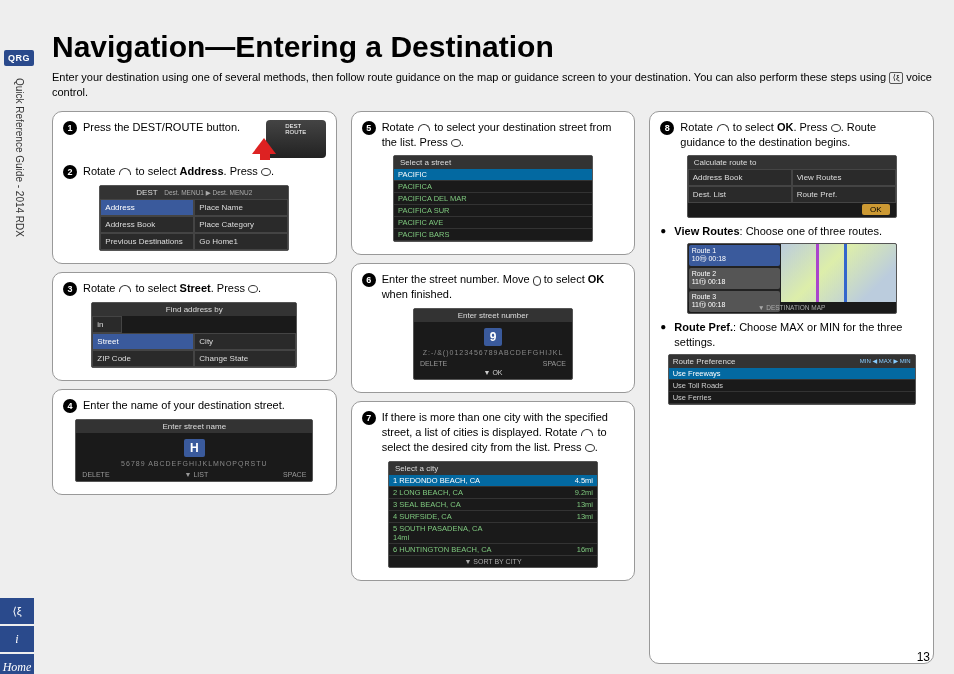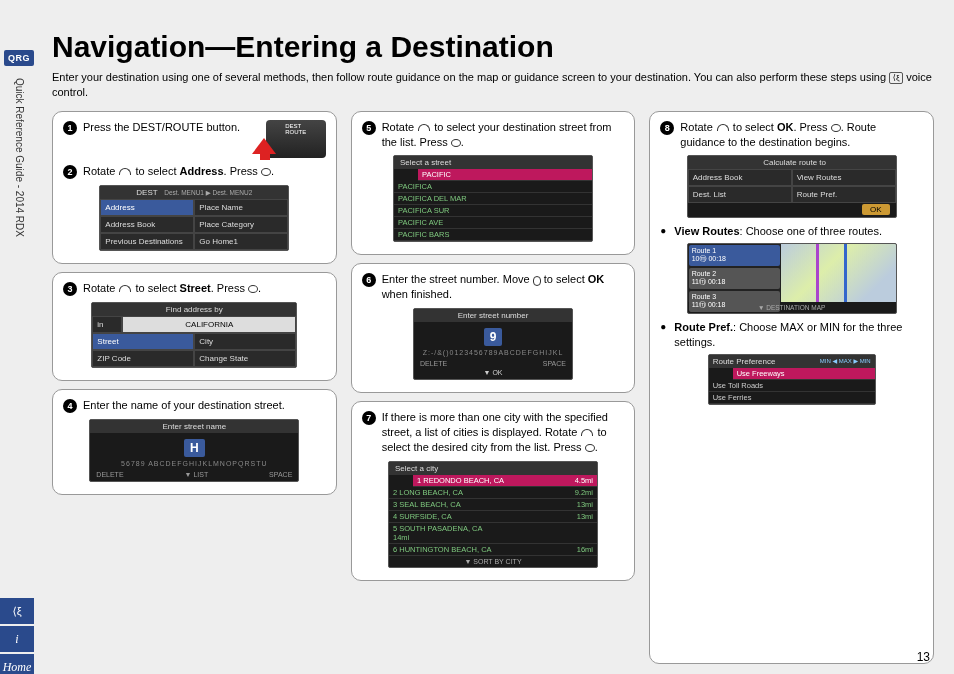--- a/index.html
+++ b/index.html
@@ -207,21 +207,21 @@
     position:absolute; left:-6px; bottom:-2px;
     width: 10px; height: 8px; background:#d22;
   }
 
   .list-item {
     padding: 1px 4px;
     border-bottom: 1px solid #333;
     color: #7fc97f;
     font-size: 7.5px;
   }
-  .list-item.hl { background: #be185d; color: #fff; margin-left: 24px; }
+  .list-item.hl { background: #0369a1; color: #fff; }
 
   .bullet-line { display:flex; gap:6px; font-size:11px; margin:6px 0 4px; line-height:1.35; }
   .bullet-dot { flex:0 0 8px; font-size:10px; }
 
   .page-num {
     position: absolute;
     right: 24px; bottom: 10px;
     font-size: 12px;
   }
 
@@ -304,39 +304,38 @@
         <div class="step">
           <div class="num">3</div>
           <div class="step-text">
             <span>Rotate </span><span class="dial"></span><span> to select </span><b>Street</b><span>. Press </span><span class="push"></span>.
           </div>
         </div>
         <div class="shot" style="width:206px;">
           <div class="shot-title">Find address by</div>
           <div class="shot-row">
               <div class="shot-cell" style="flex:0 0 30px;">in</div>
-              <div class="shot-cell" style="text-align:center;background:#ddd;color:#000;">CALIFORNIA</div>
             </div>
           <div class="shot-row">
               <div class="shot-cell hl">Street</div>
               <div class="shot-cell">City</div>
             </div>
           <div class="shot-row">
               <div class="shot-cell">ZIP Code</div>
               <div class="shot-cell">Change State</div>
             </div>
         </div>
       </div>
 
       <div class="card">
         <div class="step">
           <div class="num">4</div>
           <div class="step-text">Enter the name of your destination street.</div>
         </div>
-        <div class="shot" style="width:210px;">
+        <div class="shot" style="width:238px;">
           <div class="shot-title">Enter street name</div>
           <div class="num-entry"><span class="num-box">H</span></div>
           <div class="char-row">56789 ABCDEFGHIJKLMNOPQRSTU</div>
           <div style="display:flex;justify-content:space-between;font-size:7px;color:#999;padding:1px 6px 3px;">
             <span>DELETE</span>
             <span>▼ <span>LIST</span></span>
             <span>SPACE</span>
           </div>
         </div>
       </div>
@@ -425,21 +424,21 @@
 
     <div class="col">
       <div class="card" style="flex:1;">
         <div class="step">
           <div class="num">8</div>
           <div class="step-text">
             <span>Rotate </span><span class="dial"></span><span> to select </span><b>OK</b><span>. Press </span><span class="push"></span><span>. Route guidance to the destination begins.</span>
           </div>
         </div>
         <div class="shot" style="width:210px;">
-          <div class="shot-title" style="text-align:center;padding-left:6px;">Calculate route to</div>
+          <div class="shot-title" style="text-align:left;padding-left:6px;">Calculate route to</div>
           <div class="shot-row">
               <div class="shot-cell">Address Book</div>
               <div class="shot-cell">View Routes</div>
             </div>
           <div class="shot-row">
               <div class="shot-cell">Dest. List</div>
               <div class="shot-cell">Route Pref.</div>
             </div>
           <div style="text-align:right;padding:2px 6px 3px;"><span style="background:#c93;color:#000;padding:1px 8px;font-size:8px;border-radius:2px;">OK</span></div>
         </div>
@@ -460,21 +459,21 @@
               <div class="map-road" style="left:55%;top:0;width:3px;height:100%;background:#36c;"></div>
             </div>
           </div>
           <div style="text-align:center;font-size:6.5px;color:#aaa;padding:2px 0;">▼ <span>DESTINATION MAP</span></div>
         </div>
 
         <div class="bullet-line">
           <span class="bullet-dot">●</span>
           <span><b>Route Pref.</b><span>: Choose MAX or MIN for the three settings.</span></span>
         </div>
-        <div class="shot" style="width:168px;">
+        <div class="shot" style="width:248px;">
           <div class="shot-title" style="display:flex;justify-content:space-between;padding:2px 4px;">
             <span>Route Preference</span>
             <span style="font-size:6px;color:#8cf;">MIN ◀ MAX ▶ MIN</span>
           </div>
           <div class="list-item hl" style="color:#fff;">Use Freeways</div>
           <div class="list-item" style="color:#ccc;">Use Toll Roads</div>
           <div class="list-item" style="color:#ccc;">Use Ferries</div>
         </div>
       </div>
     </div>

